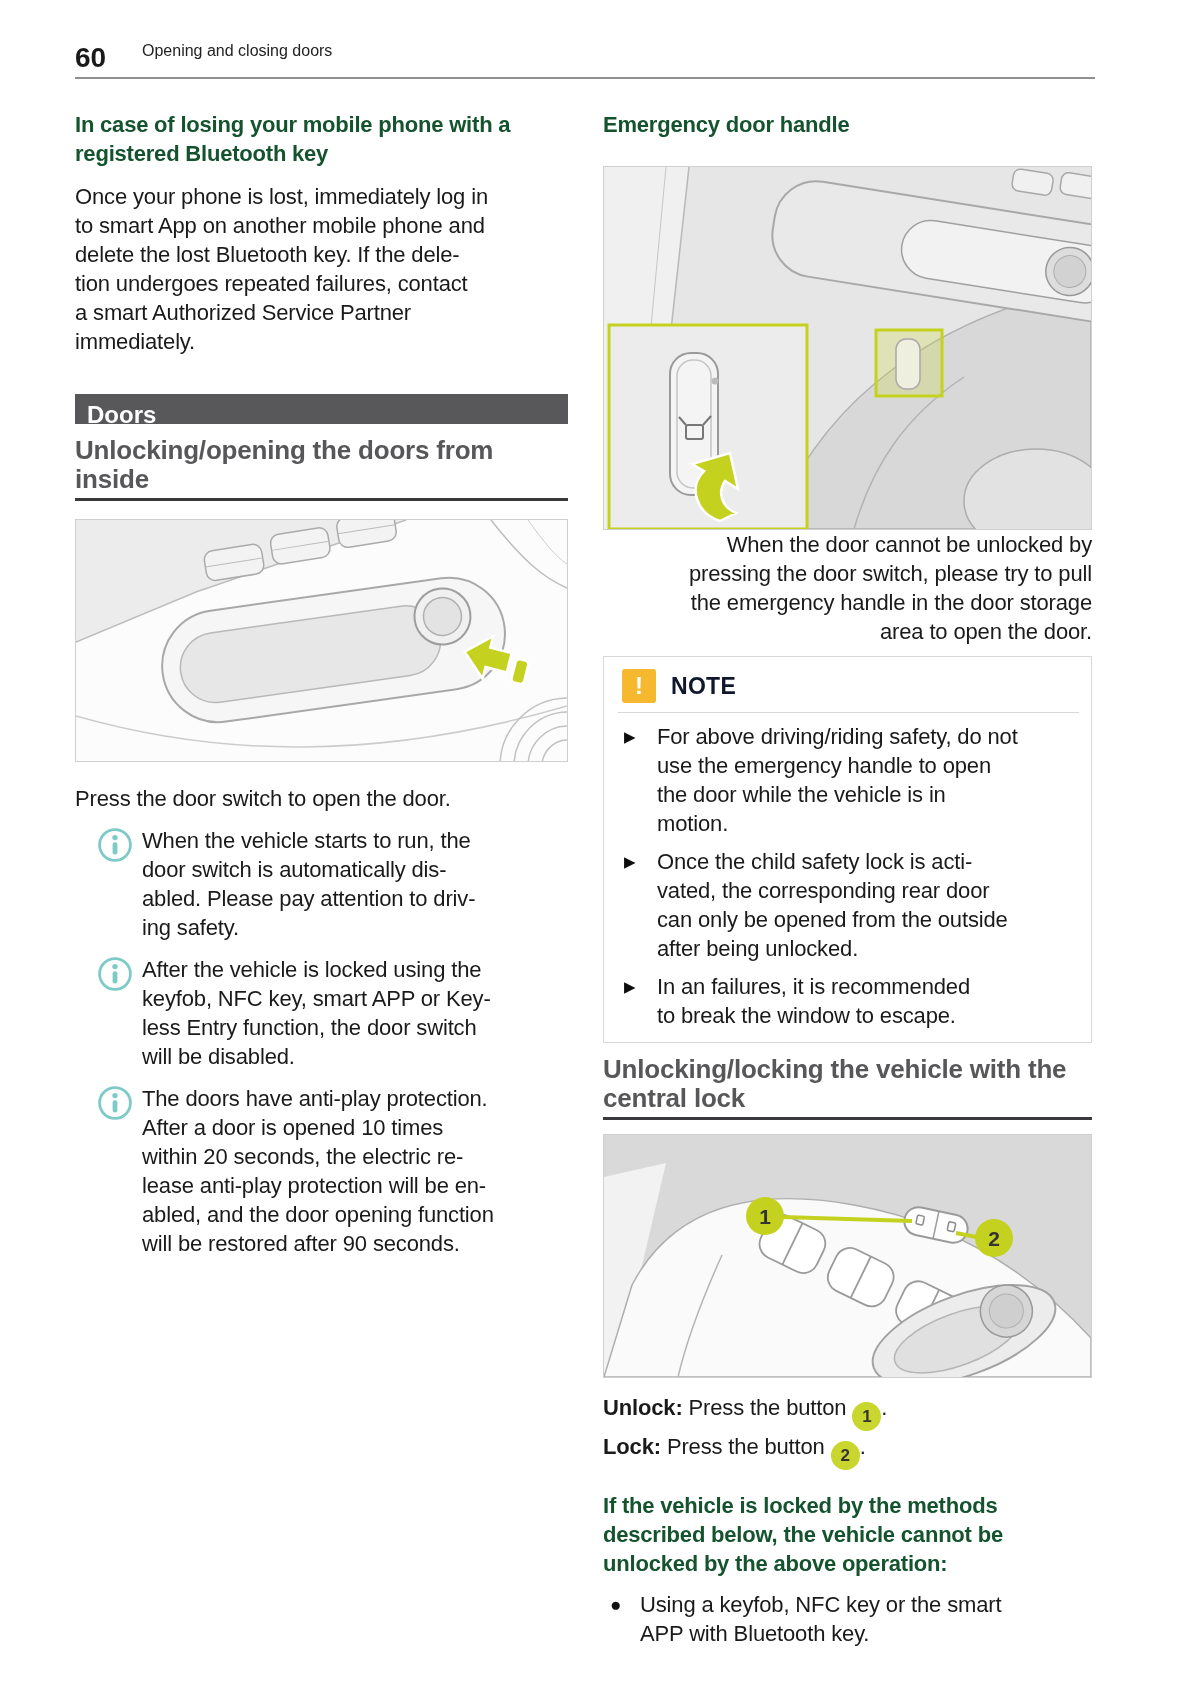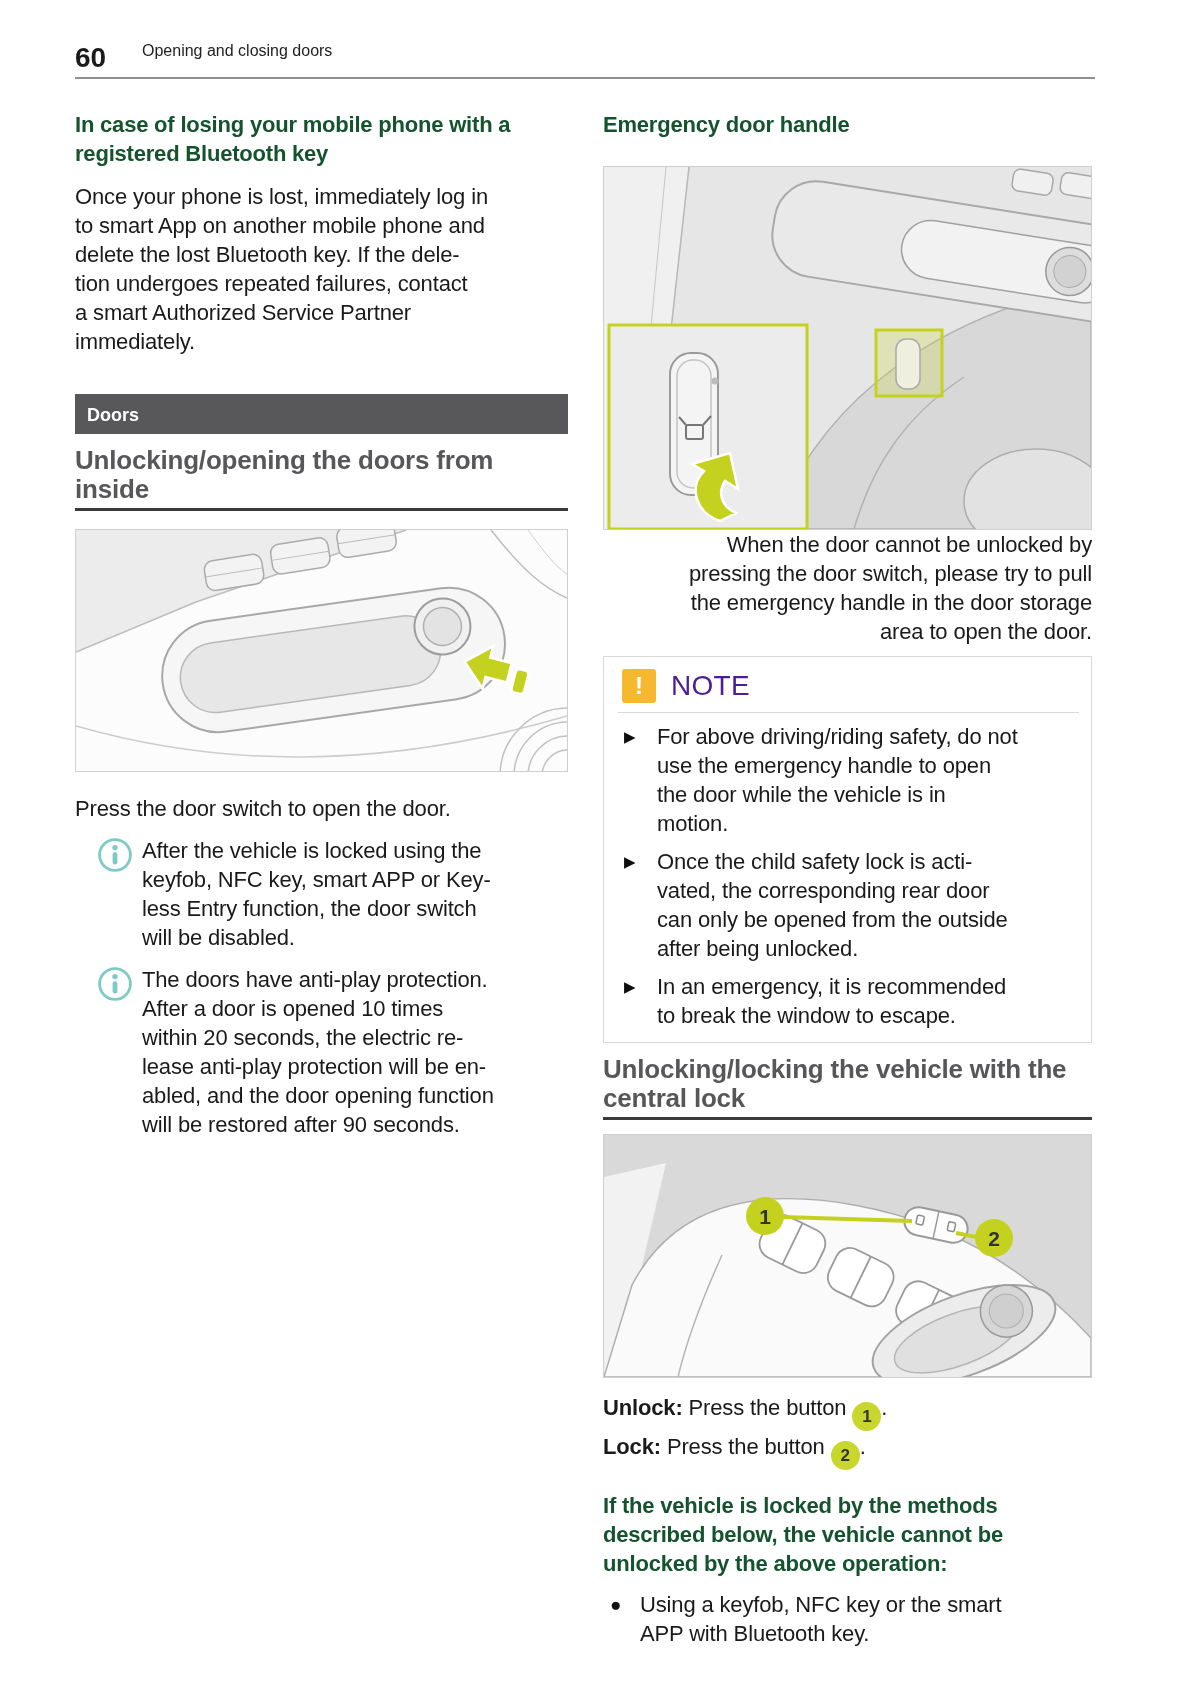--- a/index.html
+++ b/index.html
@@ -15,40 +15,40 @@
   
   .col{position:absolute;top:110px;}
   .col-left{left:75px;width:493px;}
   .col-right{left:603px;width:489px;}
 
   .body-text{font-size:22px;line-height:29px;letter-spacing:-0.15px;white-space:pre-line;}
   .h-bold{font-size:22px;line-height:29px;font-weight:bold;letter-spacing:-0.2px;white-space:pre-line;color:#14532d;}
   .bold{font-weight:bold;}
   .mt8{margin-top:21px;}.mt14{margin-top:14px;}.mt16{margin-top:0;text-align:right;}.mt22{margin-top:22px;}
 
-  .banner{margin-top:38px;height:40px;background:#58585a;color:#ffffff;font-weight:bold;
-          font-size:18px;line-height:42px;padding-left:12px;}
+  .banner{margin-top:38px;height:30px;background:#58585a;color:#ffffff;font-weight:bold;
+          font-size:24px;line-height:42px;padding-left:12px;}
   .subhead{margin-top:12px;color:#57575a;font-weight:bold;font-size:26px;line-height:29px;
            letter-spacing:-0.2px;padding-bottom:4px;border-bottom:3px solid #3a3a3c;white-space:pre-line;}
 
   .figure{border:1px solid #cfcfcf;background:#fff;overflow:hidden;box-sizing:border-box;}
   .fig1{margin-top:18px;height:243px;}
   .fig2{margin-top:27px;height:364px;}
   .fig3{margin-top:14px;height:244px;}
   .figure svg{display:block;}
 
   .info-item{display:flex;margin-top:13px;}
   .info-icon{flex:0 0 auto;width:36px;height:36px;margin-left:22px;margin-right:9px;margin-top:1px;}
   .info-item .body-text{flex:1;}
 
   .note-box{margin-top:10px;border:1.5px solid #d8d8d8;padding:10px 12px 12px 14px;}
   .note-head{display:flex;align-items:center;gap:15px;padding:2px 0 9px 4px;border-bottom:1.5px solid #d8d8d8;}
   .note-icon{width:34px;height:34px;background:#f5b82e;border-radius:3px;color:#fff;font-weight:bold;
              font-size:24px;display:flex;align-items:center;justify-content:center;}
-  .note-title{font-weight:normal;font-size:28px;letter-spacing:0.3px;color:#4c1d95;}
+  .note-title{font-weight:bold;font-size:23px;letter-spacing:0.3px;color:#0f172a;}
   .note-item{display:flex;margin-top:9px;}
   .tri{flex:0 0 auto;width:33px;margin-left:6px;font-size:15px;line-height:29px;color:#0d0d0d;}
   .note-item .body-text{flex:1;}
 
   .sentence{font-size:22px;line-height:32px;letter-spacing:-0.15px;}
   .badge{display:inline-block;width:29px;height:29px;border-radius:50%;background:#c9d62e;color:#333;
          font-weight:bold;font-size:17px;line-height:29px;text-align:center;vertical-align:-7px;}
   .bullet-item{display:flex;margin-top:12px;}
   .dot{flex:0 0 auto;width:30px;margin-left:7px;font-size:19px;line-height:29px;color:#111;}
 </style>
@@ -104,20 +104,33 @@
           <circle cx="492" cy="246" r="26"></circle>
           <circle cx="492" cy="246" r="40"></circle>
           <circle cx="492" cy="246" r="54"></circle>
           <circle cx="492" cy="246" r="68"></circle>
         </g>
       </svg>
     </div>
 
     <p class="body-text mt22">Press the door switch to open the door.</p>
 
+    <div class="info-item">
+      <span class="info-icon">
+        <svg width="36" height="36" viewBox="0 0 36 36">
+          <circle cx="18" cy="18" r="15.4" fill="none" stroke="#7ecac6" stroke-width="2.8"></circle>
+          <circle cx="18" cy="10.6" r="2.7" fill="#7ecac6"></circle>
+          <rect x="15.6" y="15.2" width="4.8" height="12.4" rx="2.4" fill="#7ecac6"></rect>
+        </svg>
+      </span>
+      <p class="body-text">When the vehicle starts to run, the
+door switch is automatically dis-
+abled. Please pay attention to driv-
+ing safety.</p>
+    </div>
 
     <div class="info-item">
       <span class="info-icon">
         <svg width="36" height="36" viewBox="0 0 36 36">
           <circle cx="18" cy="18" r="15.4" fill="none" stroke="#7ecac6" stroke-width="2.8"></circle>
           <circle cx="18" cy="10.6" r="2.7" fill="#7ecac6"></circle>
           <rect x="15.6" y="15.2" width="4.8" height="12.4" rx="2.4" fill="#7ecac6"></rect>
         </svg>
       </span>
       <p class="body-text">After the vehicle is locked using the
@@ -198,21 +211,21 @@
       </div>
       <div class="note-item">
         <span class="tri">▶</span>
         <p class="body-text">Once the child safety lock is acti-
 vated, the corresponding rear door
 can only be opened from the outside
 after being unlocked.</p>
       </div>
       <div class="note-item">
         <span class="tri">▶</span>
-        <p class="body-text">In an emergency, it is recommended
+        <p class="body-text">In an failures, it is recommended
 to break the window to escape.</p>
       </div>
     </div>
 
     <div class="subhead mt14">Unlocking/locking the vehicle with the
 central lock</div>
 
     <div class="figure fig3">
       <svg width="487" height="242" viewBox="0 0 487 242">
         <rect width="487" height="242" fill="#d9d9d9"></rect>

